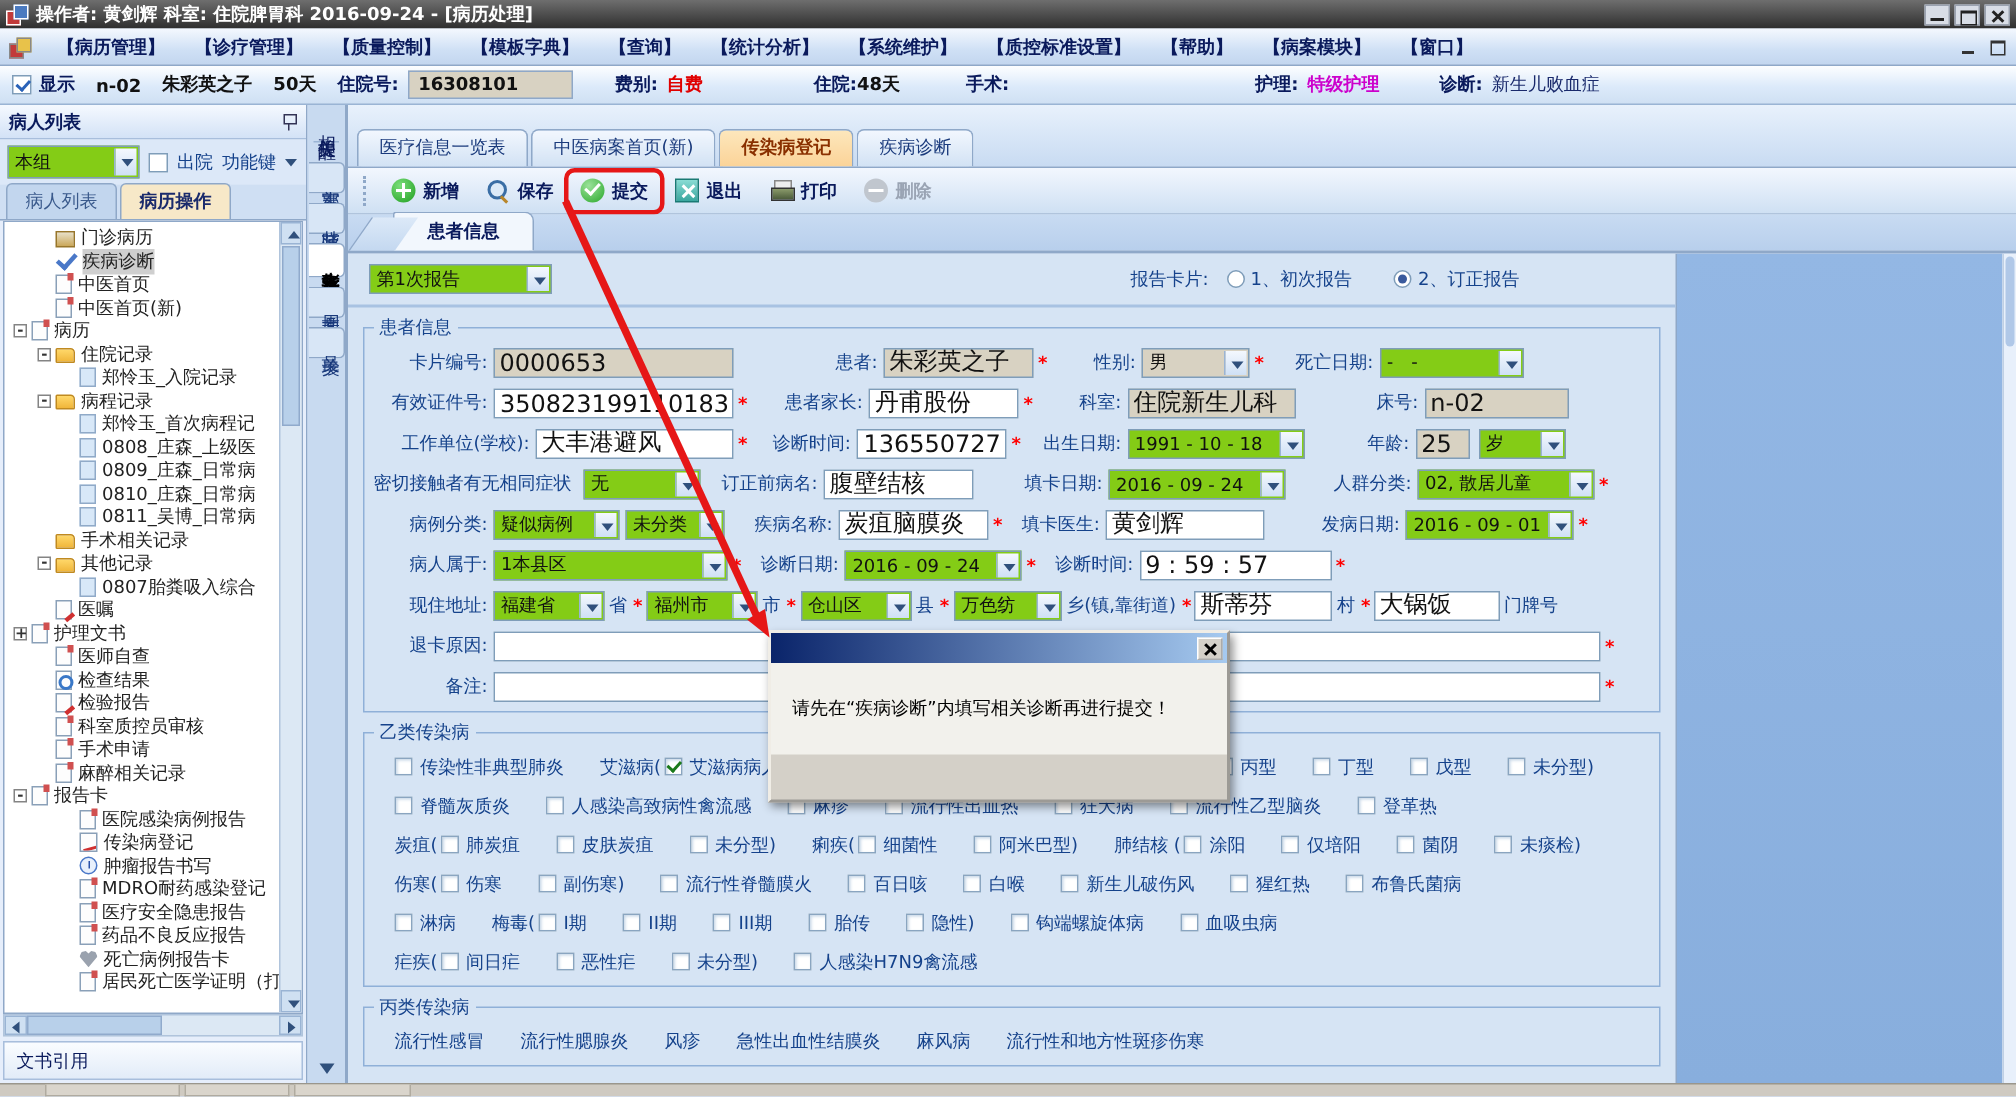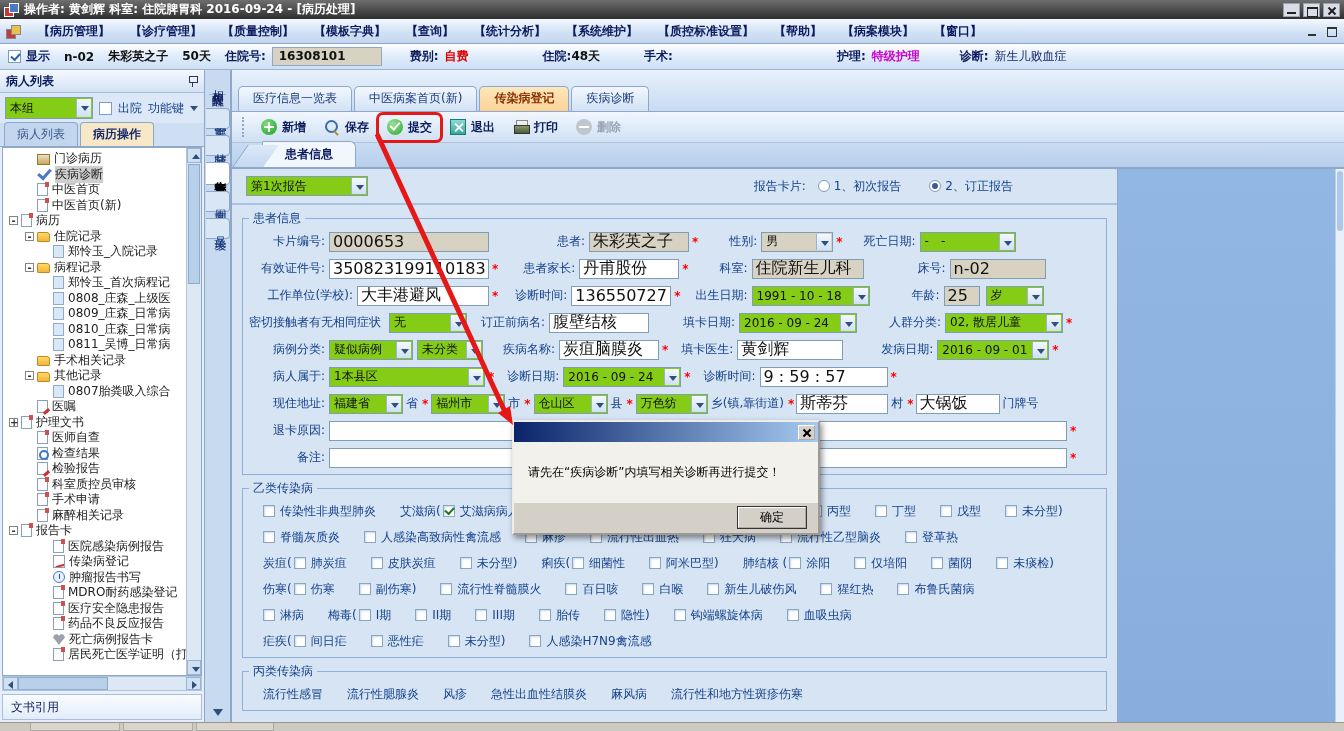--- a/index.html
+++ b/index.html
@@ -913,21 +913,18 @@
   <span class="bbseg" style="width:78px;"></span>
 </div>
 
 <div class="dialog">
   <div class="dlg-title">
     <span class="dlg-x"></span>
   </div>
   <div class="dlg-body">
     <span>请先在“疾病诊断”内填写相关诊断再进行提交！</span>
   </div>
-  <div class="dlg-foot">
-    <span class="dlg-ok">确定</span>
-  </div>
 </div>
 
 <svg class="anno" width="1344" height="731" viewBox="0 0 1344 731">
   <line x1="377" y1="134" x2="506" y2="414" stroke="#e61717" stroke-width="5"></line>
   <polygon points="513,425 498,413 510,406" fill="#e61717"></polygon>
 </svg>
 
 </body></html>

